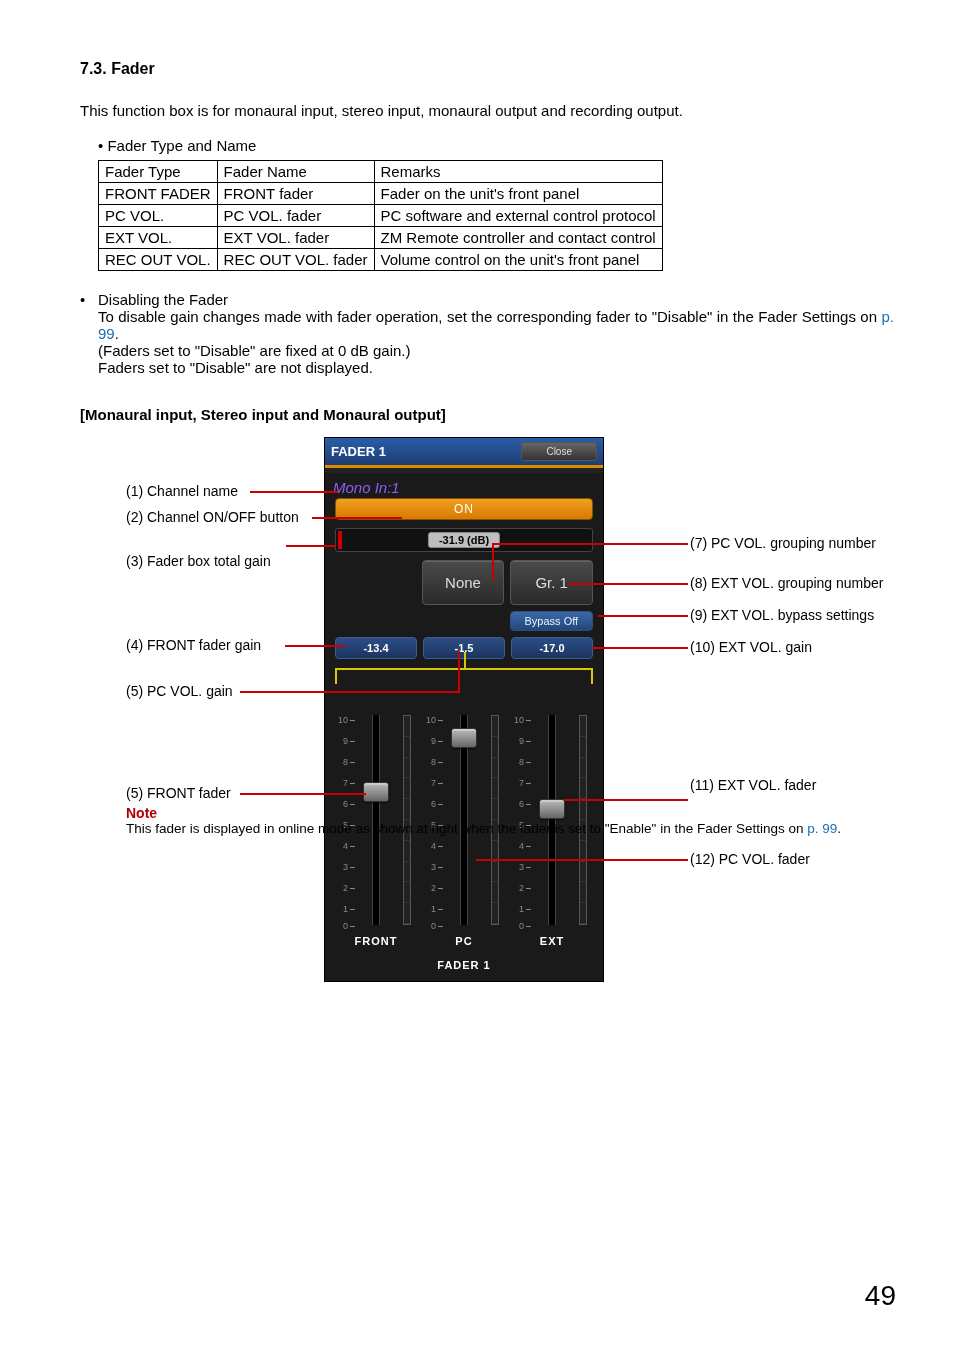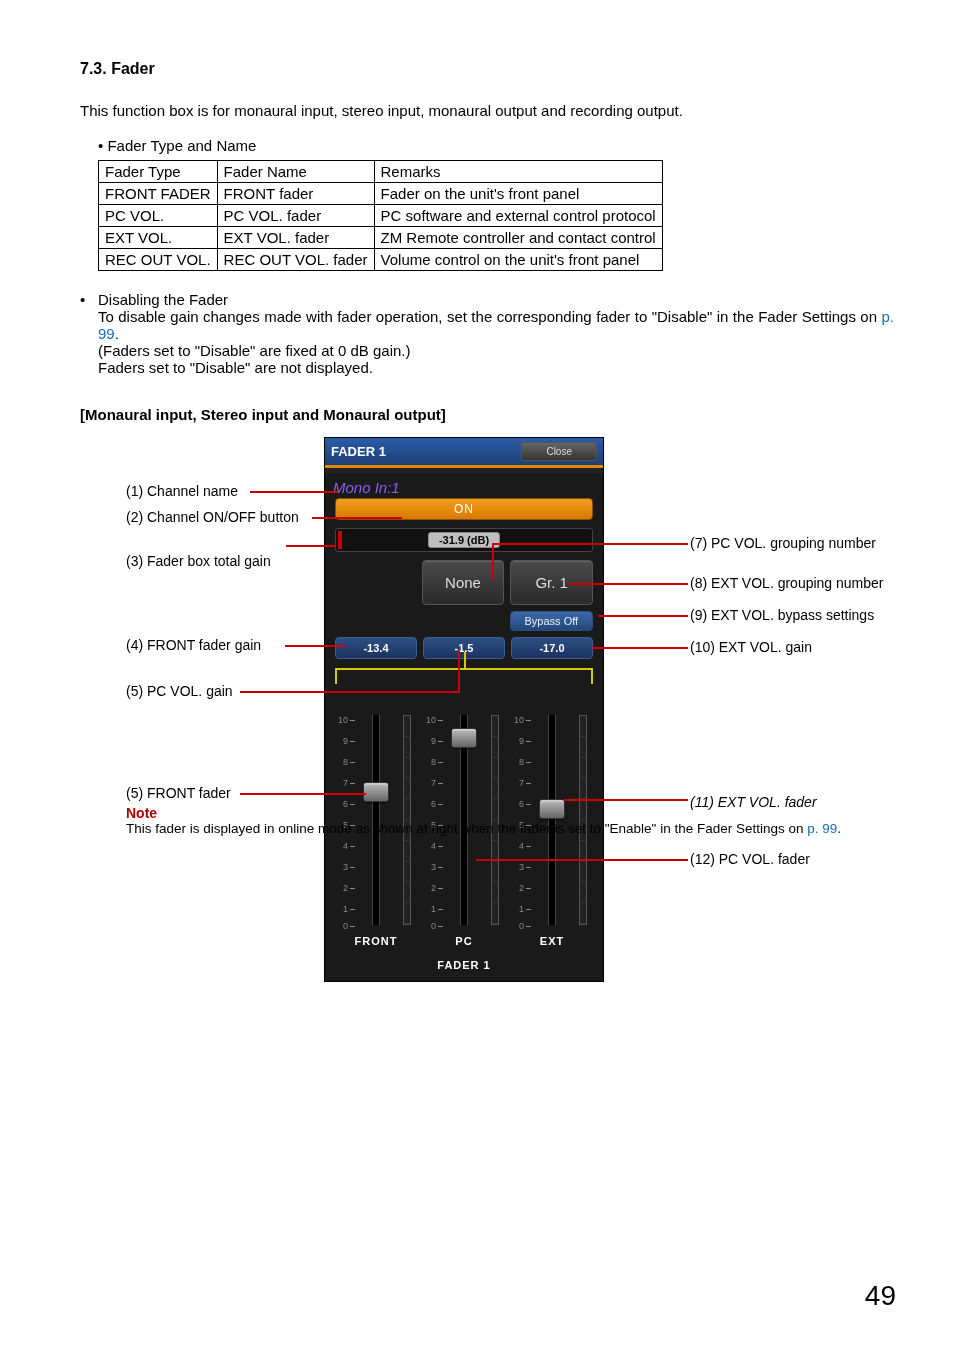--- a/index.html
+++ b/index.html
@@ -339,21 +339,21 @@
         <span>This fader is displayed in online mode as shown at right when the fader is set to "Enable" in the Fader Settings on </span><span class="link">p. 99</span><span>.</span>
       </div>
     </div>
   </div>
 
   <div class="right-labels">
     <div class="lbl" style="top:98px;">(7) PC VOL. grouping number</div>
     <div class="lbl" style="top:138px;">(8) EXT VOL. grouping number</div>
     <div class="lbl" style="top:170px;">(9) EXT VOL. bypass settings</div>
     <div class="lbl" style="top:202px;">(10) EXT VOL. gain</div>
-    <div class="lbl" style="top:357px;font-style:italic;">(11) EXT VOL. fader</div>
+    <div class="lbl" style="top:340px;">(11) EXT VOL. fader</div>
     <div class="lbl" style="top:414px;">(12) PC VOL. fader</div>
   </div>
 
   <div class="conn-line" style="left:170px; top:54px; width:88px; height:2px;"></div>
   <div class="conn-line" style="left:232px; top:80px; width:90px; height:2px;"></div>
   <div class="conn-line" style="left:206px; top:108px; width:50px; height:2px;"></div>
   <div class="conn-line" style="left:205px; top:208px; width:60px; height:2px;"></div>
   <div class="conn-line" style="left:160px; top:254px; width:220px; height:2px;"></div>
   <div class="conn-line" style="left:378px; top:214px; width:2px; height:40px;"></div>
   <div class="conn-line" style="left:160px; top:356px; width:126px; height:2px;"></div>

